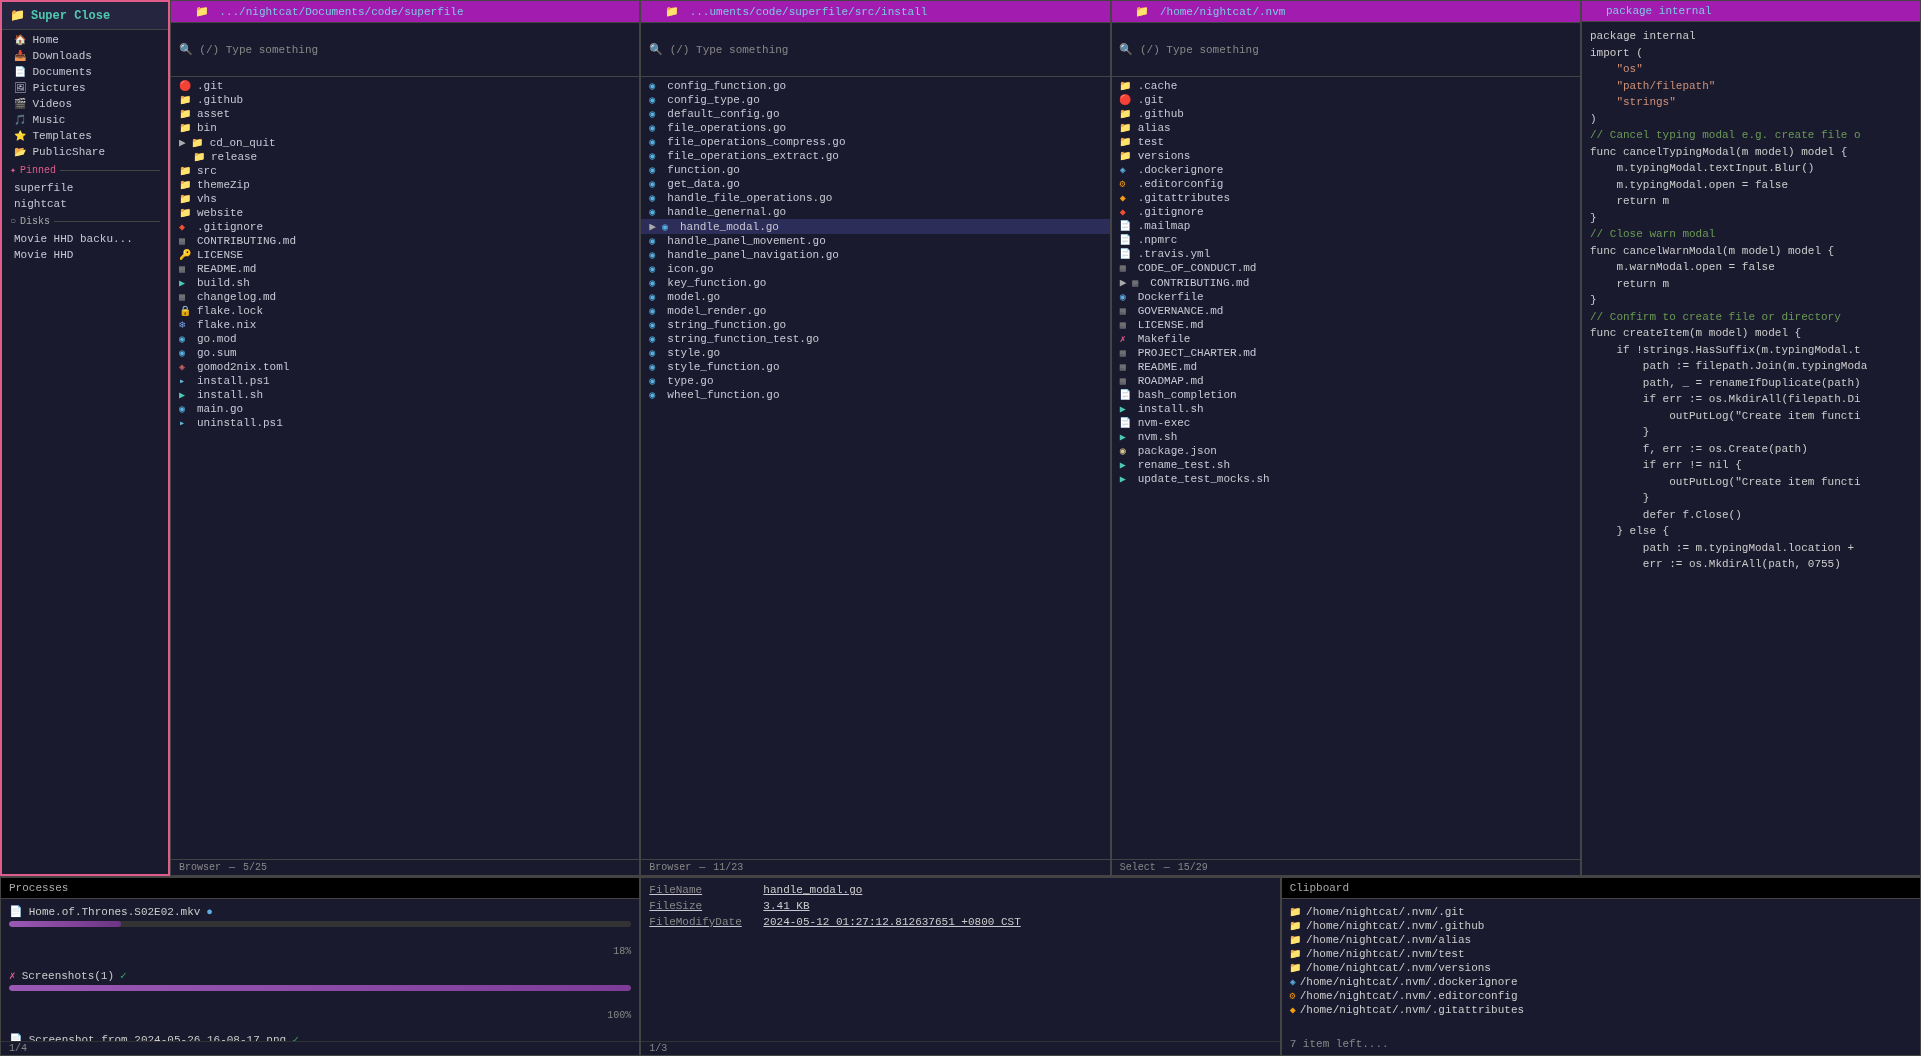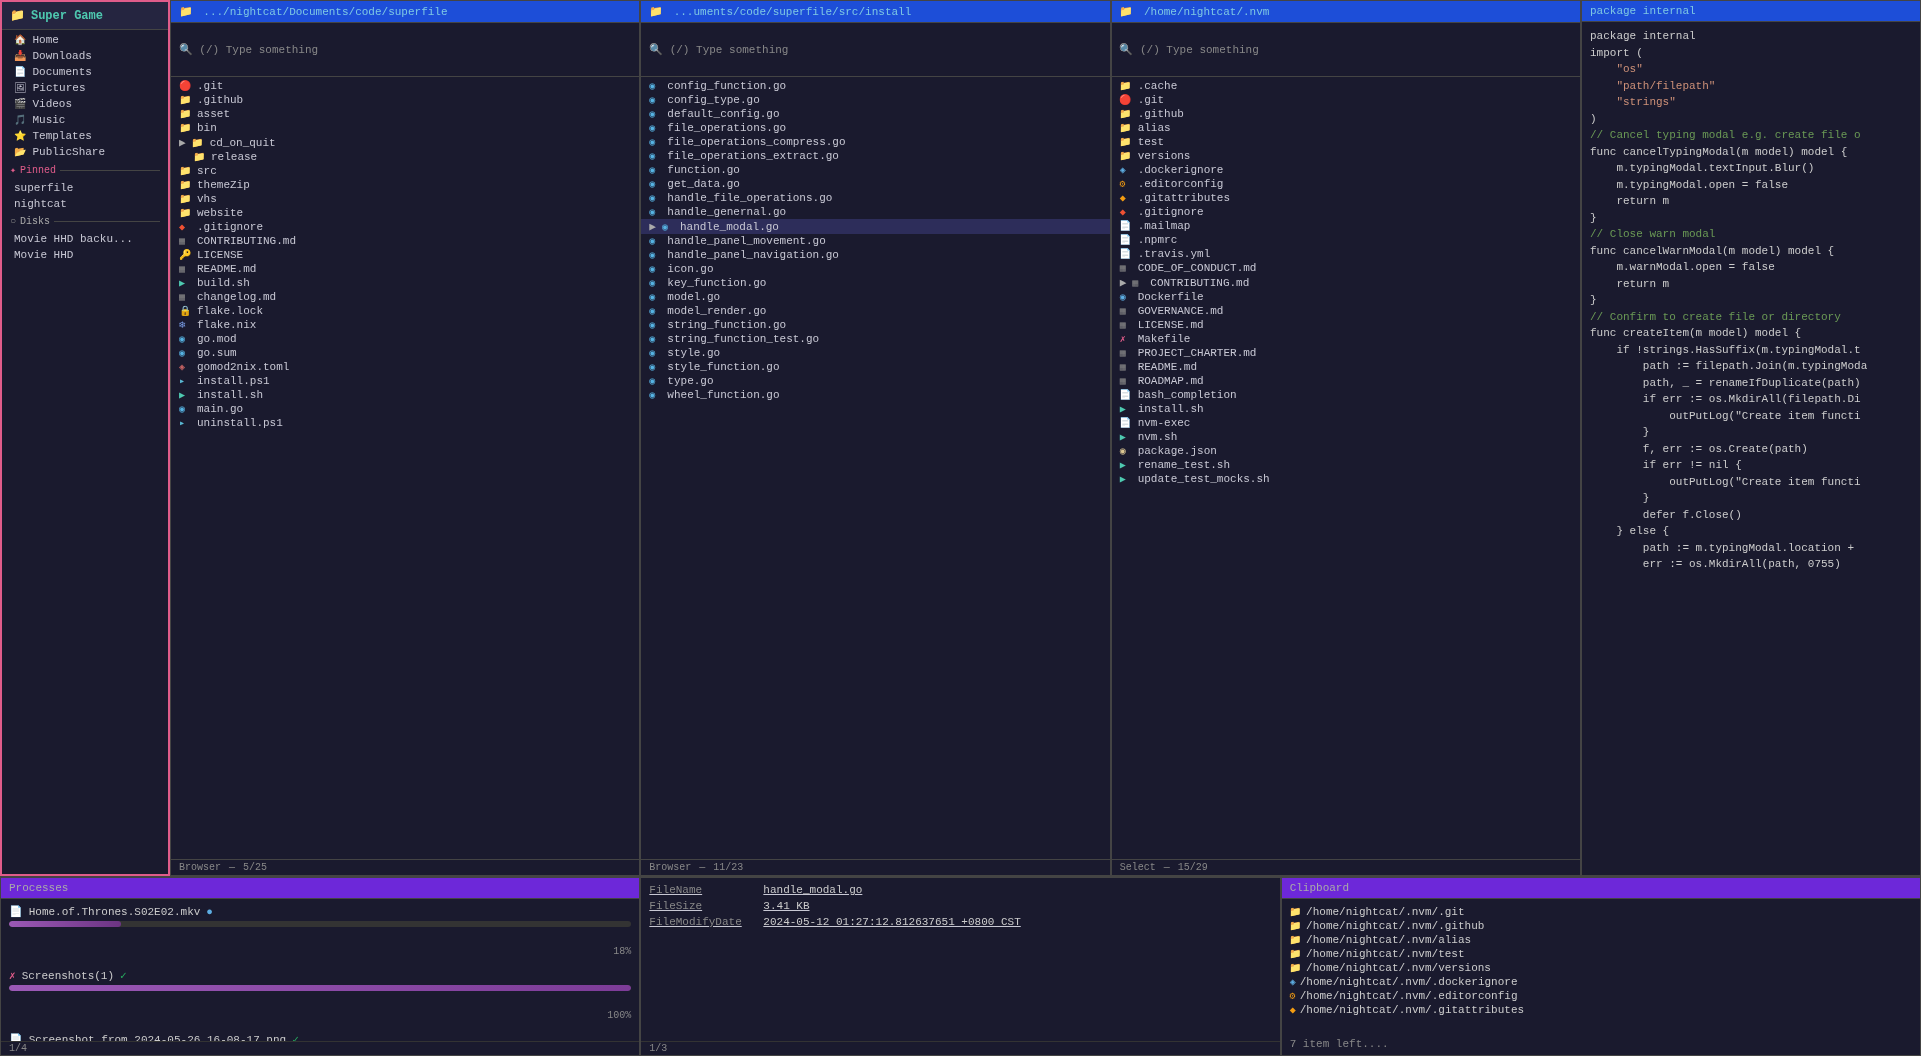--- a/index.html
+++ b/index.html
@@ -55,22 +55,22 @@
 
     .panel-code {
       width: 340px;
       min-width: 340px;
       background: #1a1a2e;
       border-color: #444;
       overflow-y: auto;
     }
 
     .panel-header {
-      background: #1d4ed8;
-      padding: 4px 8px;
+      background: #a21caf;
+      padding: 4px 24px;
       border-bottom: 1px solid #444;
       color: #7ec8e3;
       font-size: 11px;
       white-space: nowrap;
       overflow: hidden;
       text-overflow: ellipsis;
     }
 
     .panel-header .folder-icon {
       color: #4ec9b0;
@@ -185,21 +185,21 @@
     .bottom-panel {
       flex: 1;
       border: 1px solid #444;
       background: #1a1a2e;
       display: flex;
       flex-direction: column;
       overflow: hidden;
     }
 
     .bottom-panel-header {
-      background: #6d28d9;
+      background: #000000;
       padding: 4px 8px;
       border-bottom: 1px solid #444;
       font-size: 11px;
       color: #aaa;
     }
 
     .bottom-panel-content {
       flex: 1;
       padding: 6px 8px;
       overflow-y: auto;
@@ -322,21 +322,21 @@
   </style>
 </head>
 <body>
 
 <div class="main-container">
   <div class="top-row">
 
     <div class="panel panel-sidebar">
       <div class="sidebar-header">
         <span class="app-icon">📁</span>
-        <span style="color:#4ec9b0; font-weight:bold;">Super Game</span>
+        <span style="color:#4ec9b0; font-weight:bold;">Super Close</span>
       </div>
       <div class="file-list">
         <div class="sidebar-item">
           <span class="si-icon">🏠</span>
           <span>Home</span>
         </div>
         <div class="sidebar-item">
           <span class="si-icon">📥</span>
           <span>Downloads</span>
         </div>

